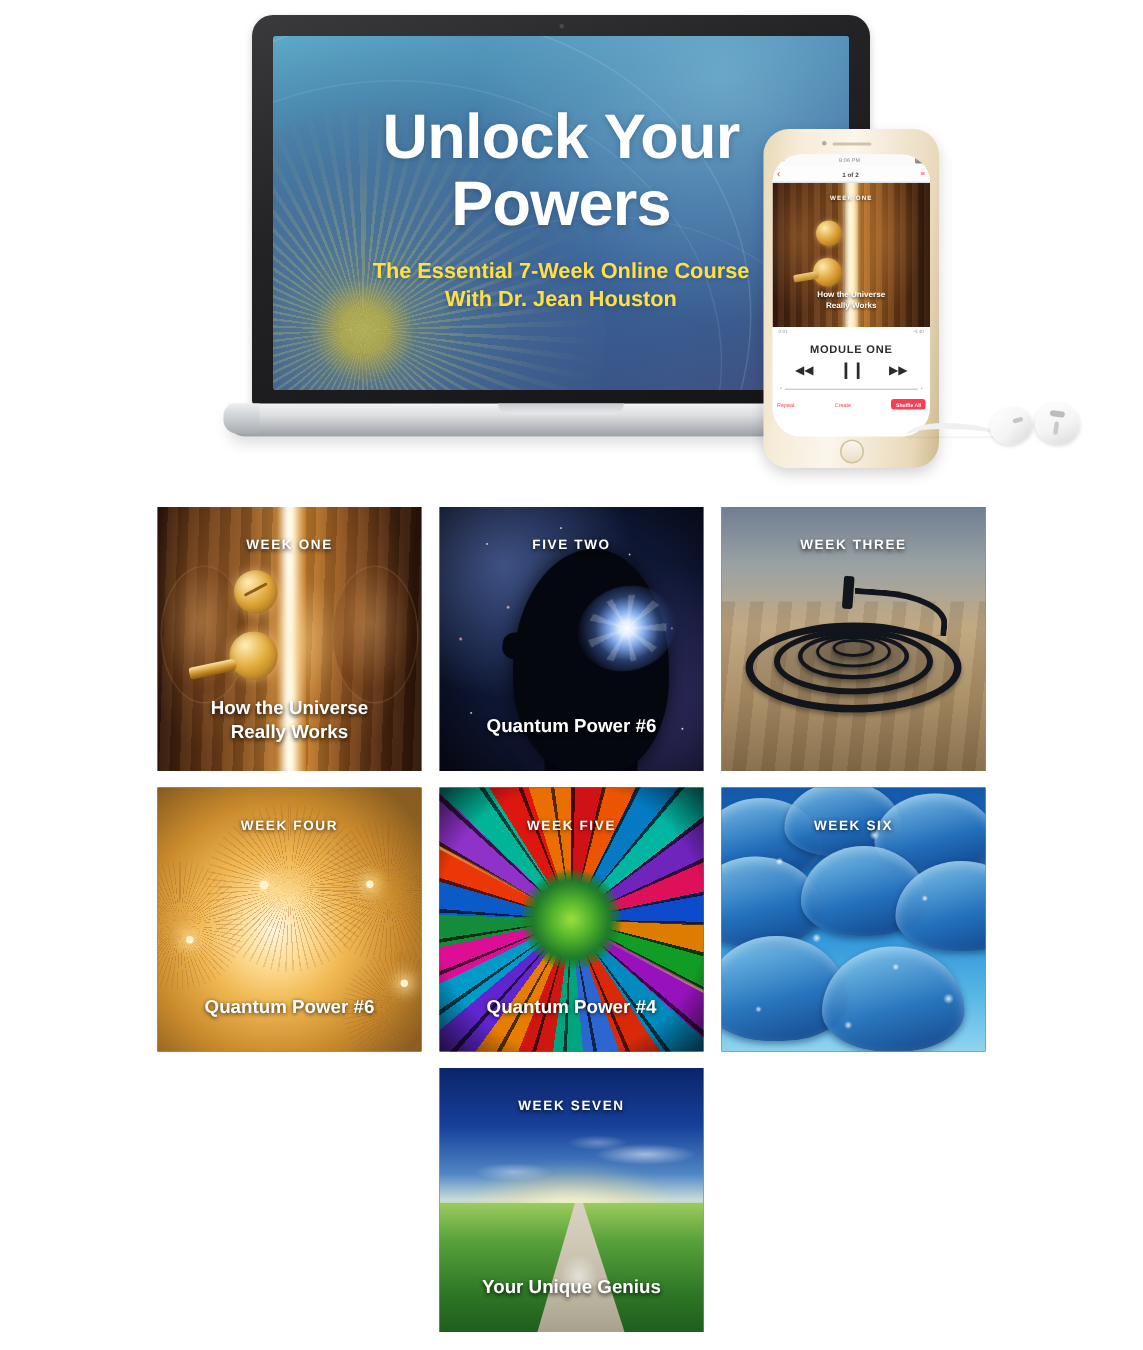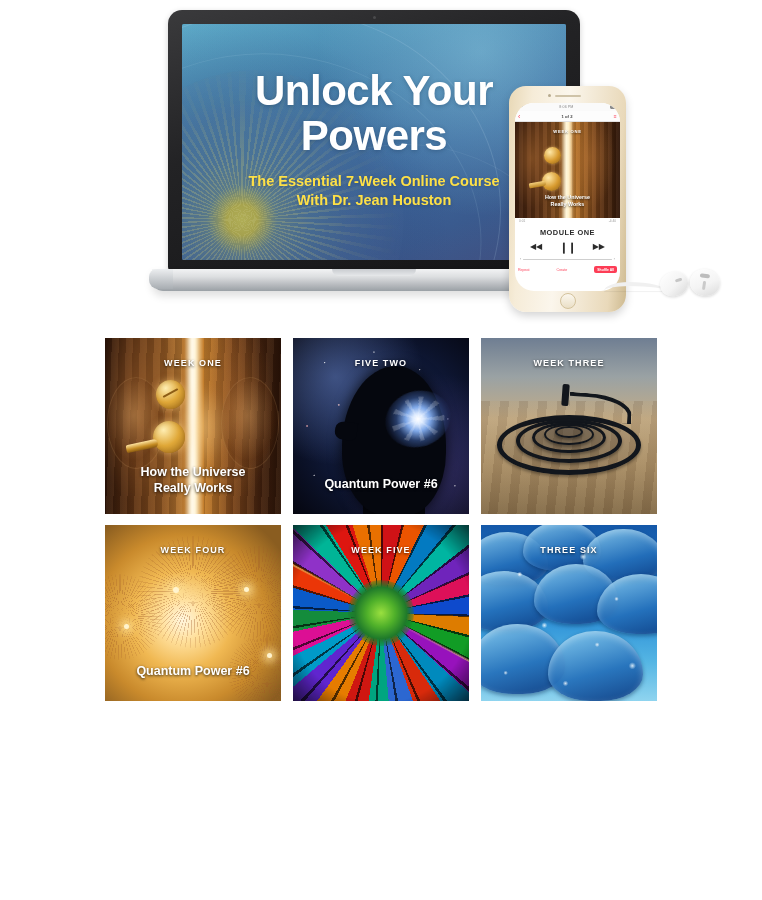--- a/index.html
+++ b/index.html
@@ -690,35 +690,48 @@
 
       <div class="card">
         <div class="art art-fractal">
           <div class="petals"></div>
           <div class="veins"></div>
           <div class="ray ray-a"></div>
           <div class="ray ray-b"></div>
           <div class="center"></div>
         </div>
         <div class="week">WEEK FIVE</div>
+        <div class="title">Quantum Power #4</div>
       </div>
 
       <div class="card">
         <div class="art art-dew">
           <div class="pet" style="left:-8%;top:4%;width:46%;height:30%"></div>
           <div class="pet" style="left:24%;top:-2%;width:44%;height:28%"></div>
           <div class="pet" style="left:58%;top:2%;width:46%;height:30%"></div>
           <div class="pet" style="left:-12%;top:26%;width:50%;height:34%"></div>
           <div class="pet" style="left:30%;top:22%;width:48%;height:34%"></div>
           <div class="pet" style="left:66%;top:28%;width:50%;height:34%"></div>
           <div class="pet" style="left:-6%;top:56%;width:54%;height:40%"></div>
           <div class="pet" style="left:38%;top:60%;width:54%;height:40%"></div>
           <div class="drops"></div>
         </div>
-        <div class="week">THREE SIX</div>
+        <div class="week">WEEK SIX</div>
       </div>
 
     </div>
 
+    <div class="grid-row">
+      <div class="card">
+        <div class="art art-road">
+          <div class="clouds"></div>
+          <div class="sunglow"></div>
+          <div class="field"></div>
+          <div class="path"></div>
+        </div>
+        <div class="week">WEEK SEVEN</div>
+        <div class="title">Your Unique Genius</div>
+      </div>
+    </div>
 
   </div>
 
 </div>
 
 </body></html>

